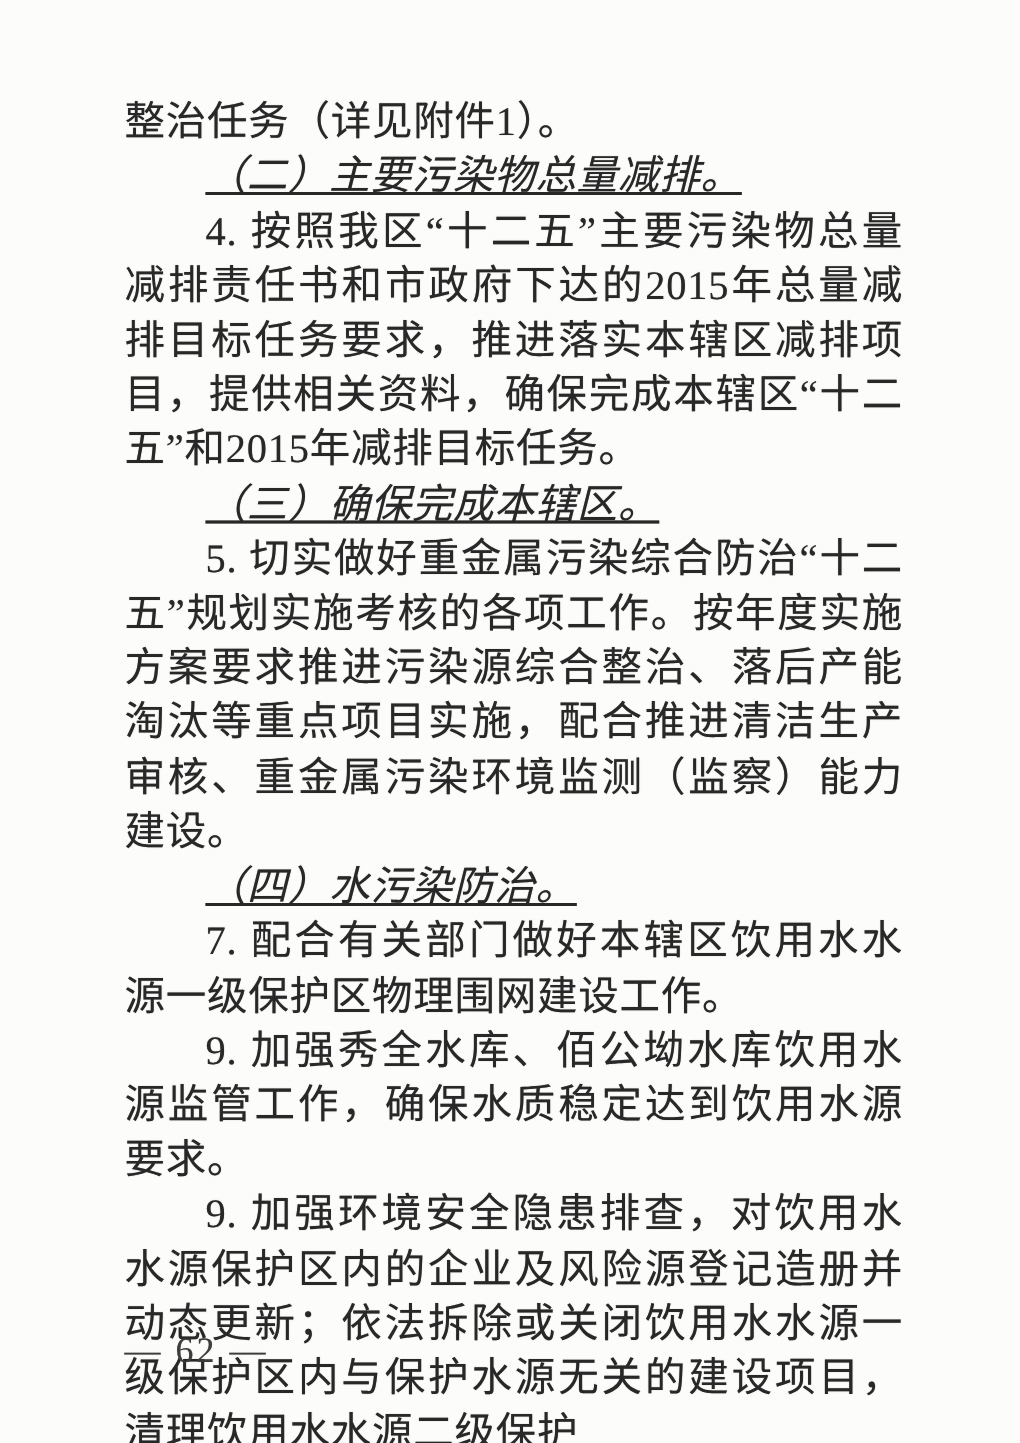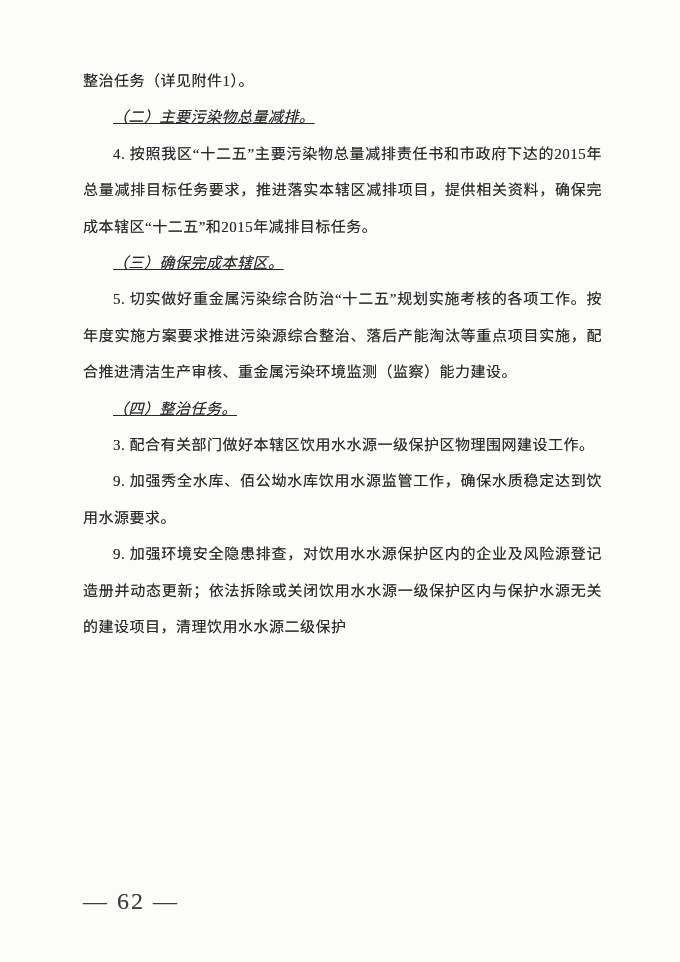--- a/index.html
+++ b/index.html
@@ -22,21 +22,21 @@
   }
   .content {
     position: absolute;
     left: 83px;
     top: 63px;
     width: 519px;
   }
   .para {
     margin: 0;
     padding: 0;
-    font-size: 15px;
+    font-size: 27px;
     line-height: 36.4px;
     color: #282828;
     text-align: justify;
     text-indent: 2em;
     letter-spacing: 0.5px;
     text-shadow: 0 0 0.6px rgba(40,40,40,0.55);
     font-family: "Liberation Serif", "DejaVu Serif", serif;
   }
   .para.continuation {
     text-indent: 0;
@@ -59,19 +59,19 @@
 </head>
 <body>
 
 <div class="page">
   <div class="content">
     <p class="para continuation">整治任务（详见附件1）。</p>
     <p class="para heading">（二）主要污染物总量减排。</p>
     <p class="para body">4. 按照我区“十二五”主要污染物总量减排责任书和市政府下达的2015年总量减排目标任务要求，推进落实本辖区减排项目，提供相关资料，确保完成本辖区“十二五”和2015年减排目标任务。</p>
     <p class="para heading">（三）确保完成本辖区。</p>
     <p class="para body">5. 切实做好重金属污染综合防治“十二五”规划实施考核的各项工作。按年度实施方案要求推进污染源综合整治、落后产能淘汰等重点项目实施，配合推进清洁生产审核、重金属污染环境监测（监察）能力建设。</p>
-    <p class="para heading">（四）整治任务。</p>
-    <p class="para body">3. 配合有关部门做好本辖区饮用水水源一级保护区物理围网建设工作。</p>
+    <p class="para heading">（四）水污染防治。</p>
+    <p class="para body">7. 配合有关部门做好本辖区饮用水水源一级保护区物理围网建设工作。</p>
     <p class="para body">9. 加强秀全水库、佰公坳水库饮用水源监管工作，确保水质稳定达到饮用水源要求。</p>
     <p class="para body">9. 加强环境安全隐患排查，对饮用水水源保护区内的企业及风险源登记造册并动态更新；依法拆除或关闭饮用水水源一级保护区内与保护水源无关的建设项目，清理饮用水水源二级保护</p>
   </div>
   <div class="footer">— 62 —</div>
 </div>
 
 </body></html>

